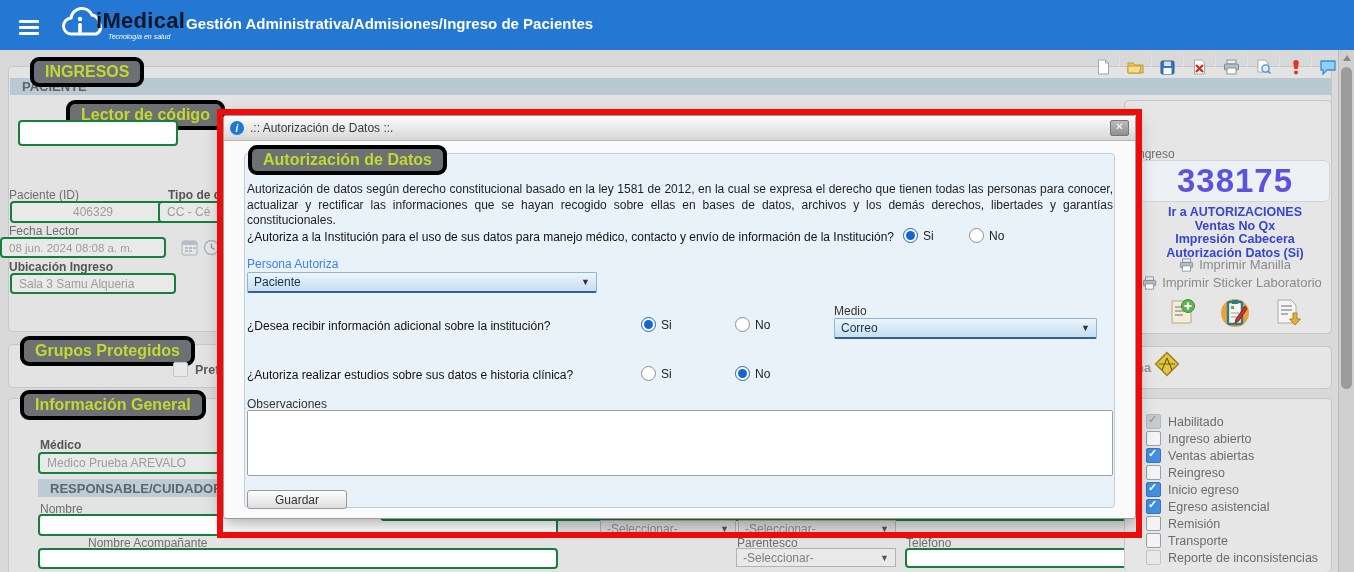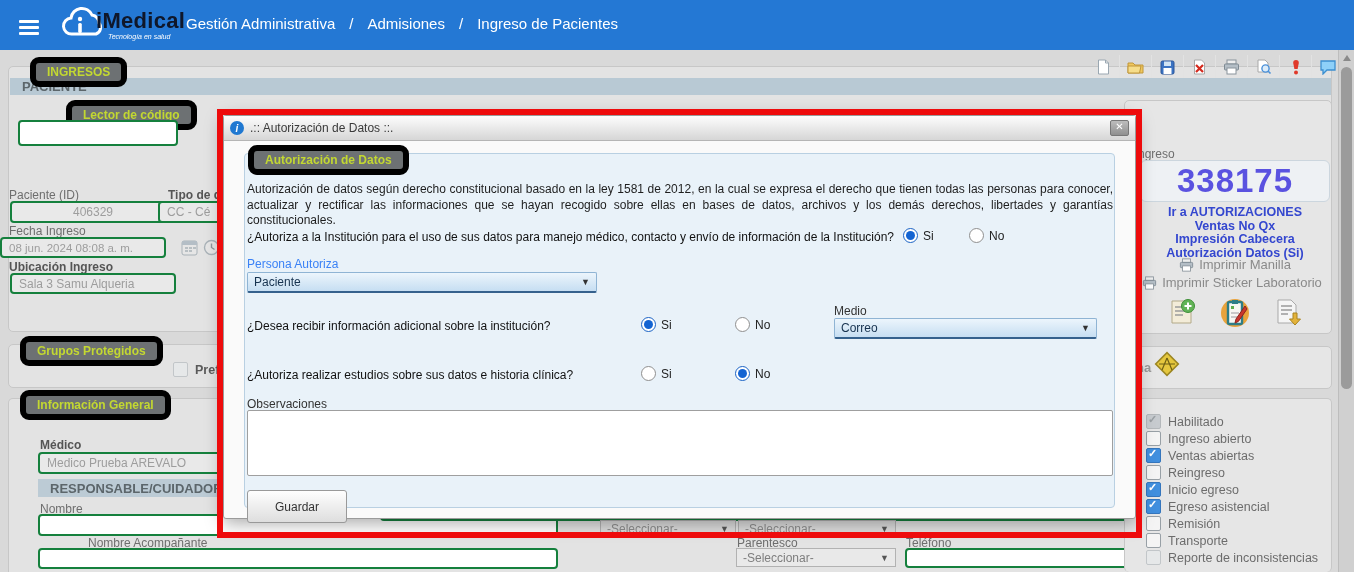--- a/index.html
+++ b/index.html
@@ -4,25 +4,25 @@
 <style>
   html,body{margin:0;padding:0;background:#b0b0b0;}
   #canvas{position:relative;width:1354px;height:572px;background:#d9d9d9;
           font-family:"Liberation Sans",sans-serif;overflow:hidden;}
   .abs{position:absolute;box-sizing:border-box;}
   
   .hdr{left:0;top:0;width:1354px;height:50px;background:#2478d4;}
   .burger span{display:block;width:20px;height:3px;background:#fff;margin:3px 0;border-radius:1px;}
   .logo-title{font-size:22px;font-weight:bold;color:#0f172a;letter-spacing:.3px;}
   .logo-sub{font-size:7px;color:#fff;font-style:italic;}
-  .crumb{font-size:15px;font-weight:normal;color:#fff;display:flex;gap:14px;align-items:center;}
+  .crumb{font-size:15px;font-weight:bold;color:#fff;display:flex;gap:0;align-items:center;}
   
   .card{background:#e3e3e3;border:1px solid #c7c7c7;border-radius:5px;}
-  .pill{background:#6d7173;color:#c3d831;font-weight:bold;font-size:12px;border-radius:9px;
-        padding:2px 11px;display:inline-block;border:6px solid #000000;}
+  .pill{background:#6d7173;color:#c3d831;font-weight:bold;font-size:16px;border-radius:9px;
+        padding:2px 11px;display:inline-block;border:4px solid #000000;}
   .bar{background:#b8c9d4;color:#5c666b;font-weight:bold;font-size:13px;display:flex;
        align-items:center;padding:0 12px;}
   .lbl{font-size:12px;color:#6e6e6e;white-space:nowrap;}
   .lbl.b{font-weight:bold;color:#555;}
   .inp{background:#e9e9e9;border:2px solid #15803d;border-radius:4px;font-size:12px;color:#9d9d9d;
        display:flex;align-items:center;padding:0 7px;white-space:nowrap;overflow:hidden;}
   .inp.center{justify-content:center;}
   .inp.white{background:#fff;}
   .gsel{background:#dcdcdc;border:1px solid #b2b2b2;font-size:12px;color:#8d8d8d;display:flex;
         align-items:center;padding:0 6px;white-space:nowrap;}
@@ -174,21 +174,21 @@
 
   <div class="abs lbl" style="left:9px;top:188px;">Paciente (ID)</div>
   <div class="abs inp center" style="left:10px;top:201px;width:166px;height:22px;">
     <span>406329</span>
   </div>
   <div class="abs lbl b" style="left:168px;top:188px;">Tipo de d</div>
   <div class="abs inp" style="left:158px;top:201px;width:120px;height:22px;">
     <span>CC - Cé</span>
   </div>
 
-  <div class="abs lbl" style="left:9px;top:224px;">Fecha Ingreso</div>
+  <div class="abs lbl" style="left:9px;top:224px;">Fecha Lector</div>
   <div class="abs inp" style="left:0;top:237px;width:166px;height:21px;font-size:11.5px;">
     <span>08 jun. 2024 08:08 a. m.</span>
   </div>
   <svg class="abs" style="left:181px;top:239px;" width="17" height="17" viewBox="0 0 17 17">
     <rect x="1" y="2" width="15" height="14" rx="2" fill="#e6e6e6" stroke="#a9b2b8"></rect>
     <rect x="1" y="2" width="15" height="4" fill="#b4bec6"></rect>
     <path d="M4 9h3M8 9h3M12 9h3M4 12h3M8 12h3" stroke="#a9b2b8" stroke-width="1.4"></path>
   </svg>
   <svg class="abs" style="left:203px;top:239px;" width="17" height="17" viewBox="0 0 17 17">
     <circle cx="8.5" cy="8.5" r="7" fill="#e6e6e6" stroke="#a9b2b8" stroke-width="1.4"></circle>
@@ -398,20 +398,20 @@
       <span>Si</span>
     </div>
     <div class="abs ropt" style="left:511px;top:250px;">
       <span class="radio" data-checked="true"></span>
       <span>No</span>
     </div>
 
     <div class="abs q" style="left:23px;top:281px;color:#333;">Observaciones</div>
     <div class="abs mta" style="left:23px;top:294px;width:866px;height:66px;"></div>
 
-    <div class="abs btn" style="left:23px;top:374px;width:100px;height:33px;">
+    <div class="abs btn" style="left:23px;top:374px;width:100px;height:19px;">
       <span>Guardar</span>
     </div>
   </div>
 
   <div class="abs redbox" style="left:217px;top:109px;width:925px;height:429px;"></div>
 
 </div>
 
 </body></html>

